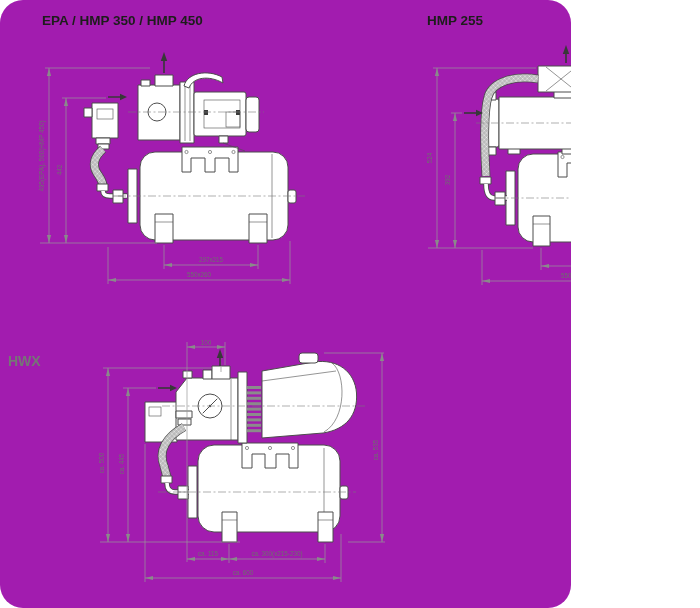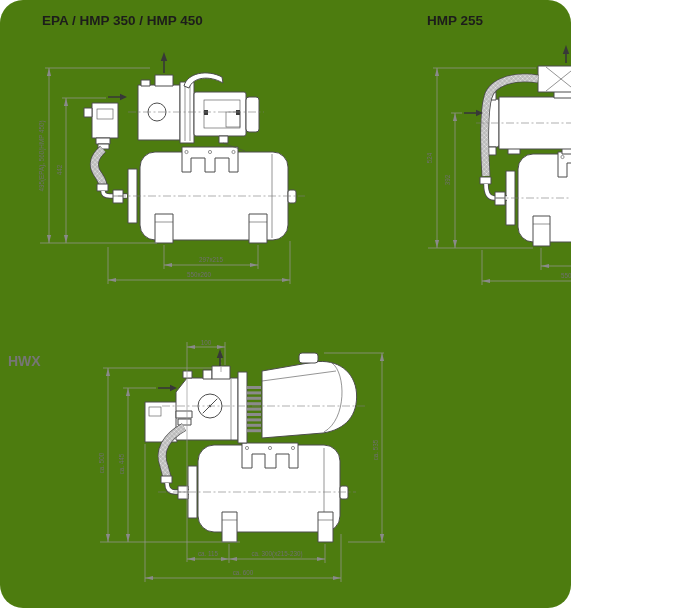--- a/index.html
+++ b/index.html
@@ -1,16 +1,16 @@
 <!DOCTYPE html>
 <html><head>
 <meta charset="utf-8">
 <style>
   html,body{margin:0;padding:0;background:#ffffff;}
-  .stage{position:relative;width:571px;height:608px;background:#4d7c0f;overflow:hidden;
+  .stage{position:relative;width:571px;height:608px;background:#a21caf;overflow:hidden;
          font-family:"Liberation Sans",sans-serif;border-radius:23px;}
   svg{position:absolute;left:0;top:0;}
   .stW{fill:#ffffff;stroke:#4d4d4d;stroke-width:1;stroke-linejoin:round;}
   .st0{fill:none;stroke:#4d4d4d;stroke-width:1;stroke-linecap:round;stroke-linejoin:round;}
   .thin{fill:none;stroke:#4d4d4d;stroke-width:0.6;}
   .fin{stroke:#4d4d4d;stroke-width:0.8;}
   .sq{fill:#3a3a3a;stroke:none;}
   .slot{fill:#8b8b8b;stroke:none;}
   .cl{fill:none;stroke:#7a7a7a;stroke-width:0.6;stroke-dasharray:8 2.5 2 2.5;}
   .dim{fill:none;stroke:#9a9a9a;stroke-width:0.7;}

